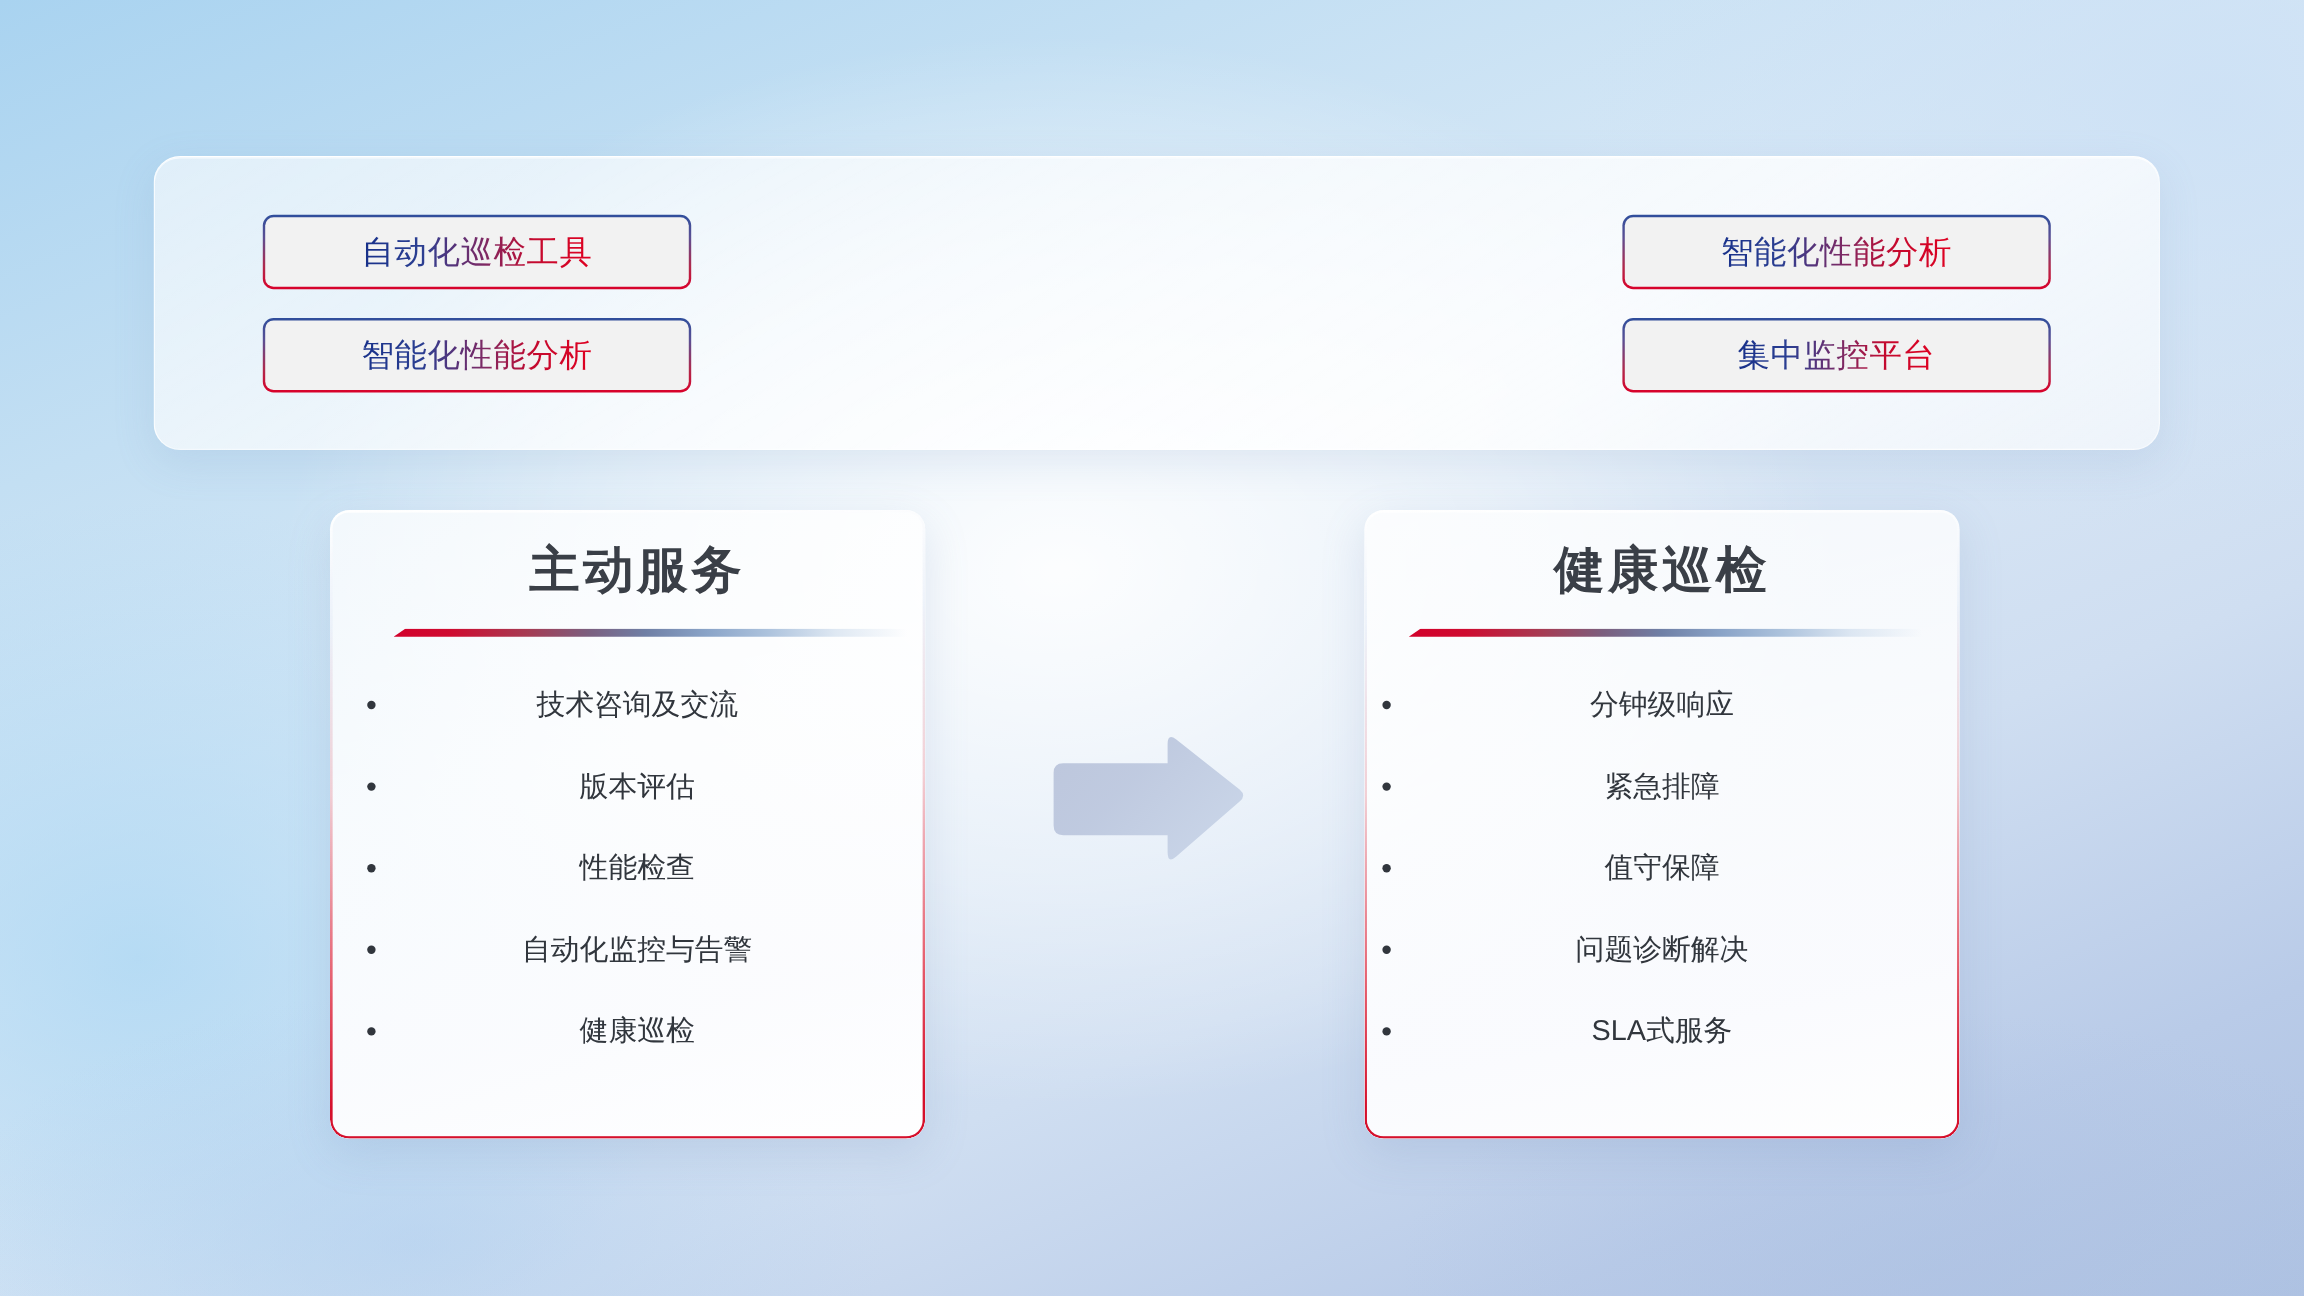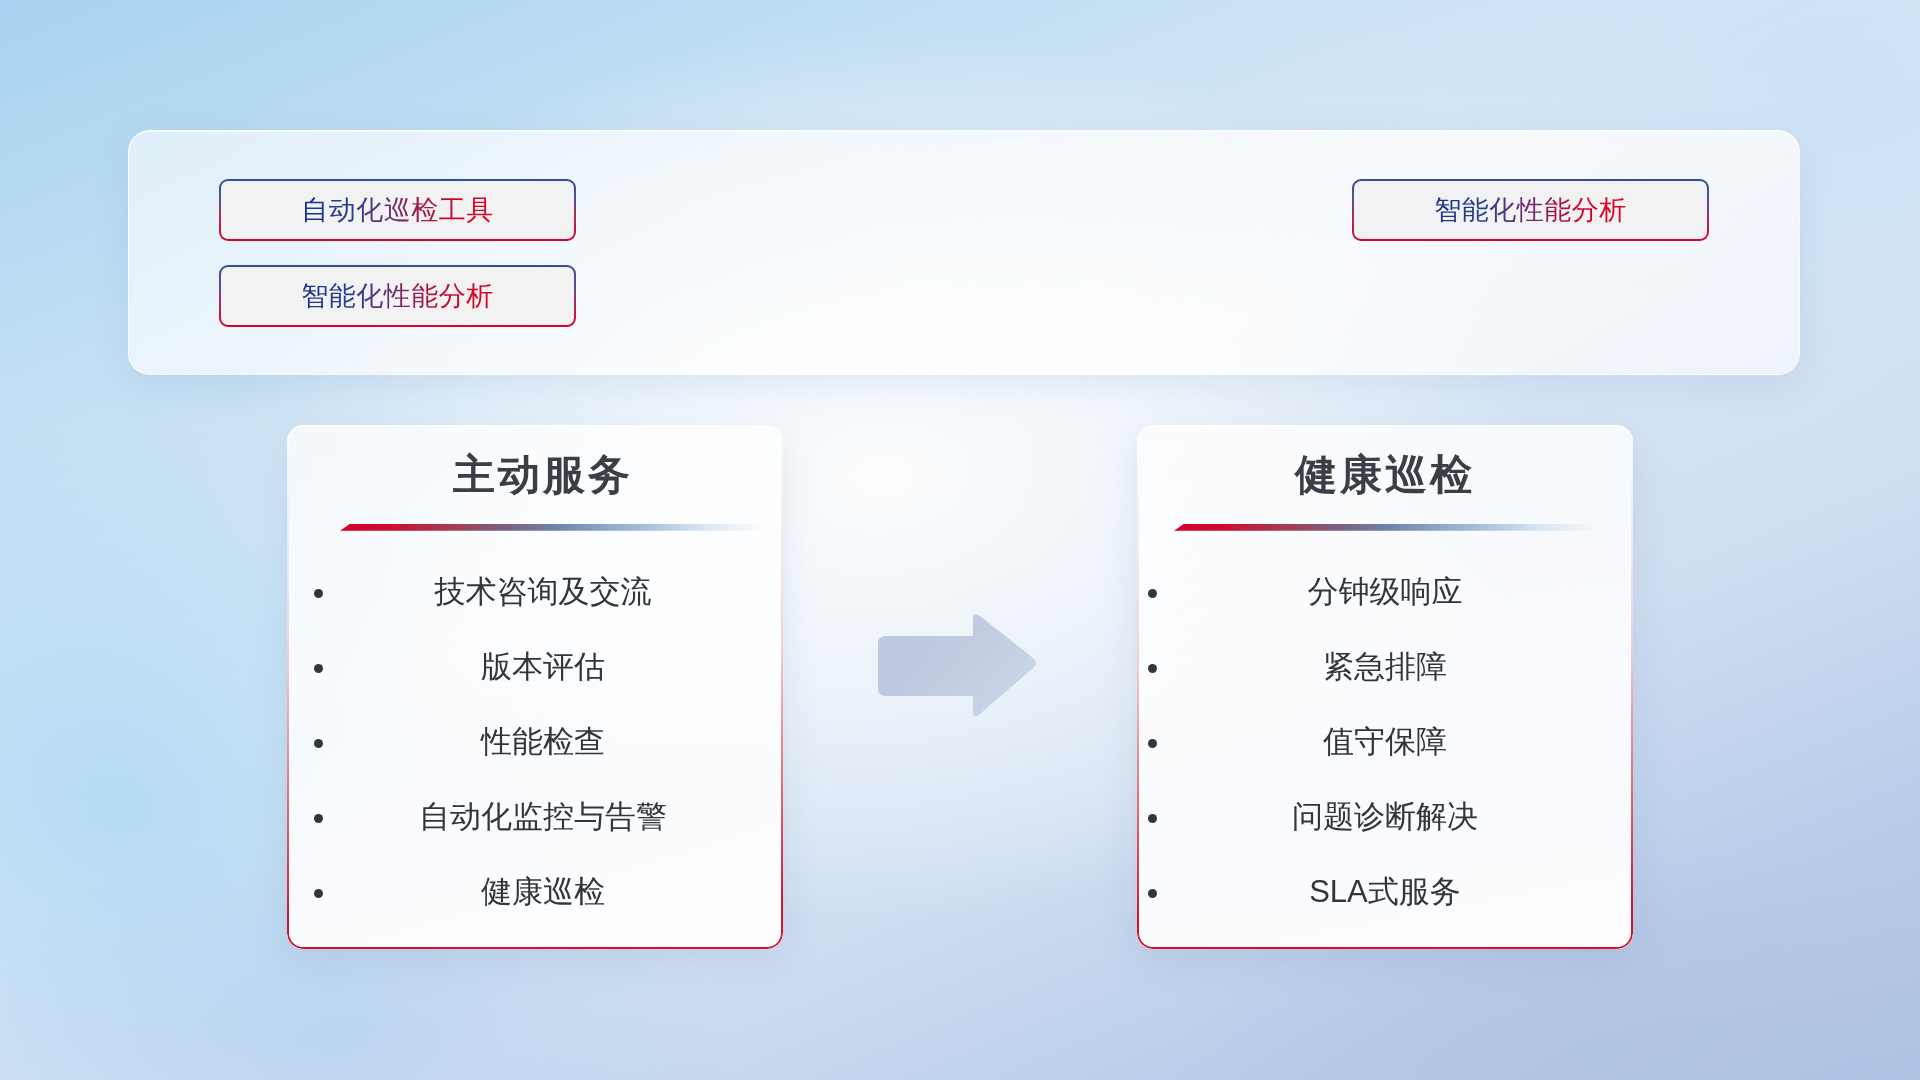--- a/index.html
+++ b/index.html
@@ -102,21 +102,21 @@
         rgba(232,160,170,0.50) 44%,
         rgba(226,70,88,0.85) 72%,
         #d5102c 92%,
         #d5102c 100%);
     -webkit-mask:linear-gradient(#000 0 0) content-box, linear-gradient(#000 0 0);
     -webkit-mask-composite:xor;
     mask:linear-gradient(#000 0 0) content-box, linear-gradient(#000 0 0);
     mask-composite:exclude;
     pointer-events:none;
   }
-  #card-proactive { left:287px;padding-left:16px; }
+  #card-proactive { left:275px;padding-left:16px; }
   #card-reactive  { left:1137px; }
 
   .card-body { position:relative; z-index:1; padding:22px 36px 0; }
 
   .card-title {
     text-align:center;
     font-size:42px;
     font-weight:700;
     color:#3a3f47;
     letter-spacing:3px;
@@ -139,21 +139,21 @@
         #a63b53 26%, #7b5f7f 38%,
         #6f7fa5 49%, #8aa4c8 61%,
         #adc3dd 73%, rgba(197,214,233,0.55) 86%,
         rgba(214,227,240,0) 100%);
     clip-path:polygon(10px 0, 100% 0, 100% 100%, 0 100%);
   }
 
   .card-list { display:flex; flex-direction:column; }
   .card-list-item {
     text-align:center;
-    font-size:31px;
+    font-size:24px;
     font-weight:400;
     color:#31363d;
     line-height:1.0;
     padding:22px 0;
     white-space:nowrap;
   }
 
   
   .flow-arrow {
     position:absolute;
@@ -180,20 +180,25 @@
         <div class="tag-inner">
           <span class="tag-label">智能化性能分析</span>
         </div>
       </div>
     </div>
 
     <div class="tag-row">
       <div class="tag">
         <div class="tag-inner">
           <span class="tag-label">智能化性能分析</span>
+        </div>
+      </div>
+      <div class="tag">
+        <div class="tag-inner">
+          <span class="tag-label">集中监控平台</span>
         </div>
       </div>
     </div>
 
   </section>
 
   <section class="card" id="card-proactive">
     <div class="card-body">
       <h2 class="card-title">主动服务</h2>
       <div class="card-divider"></div>

